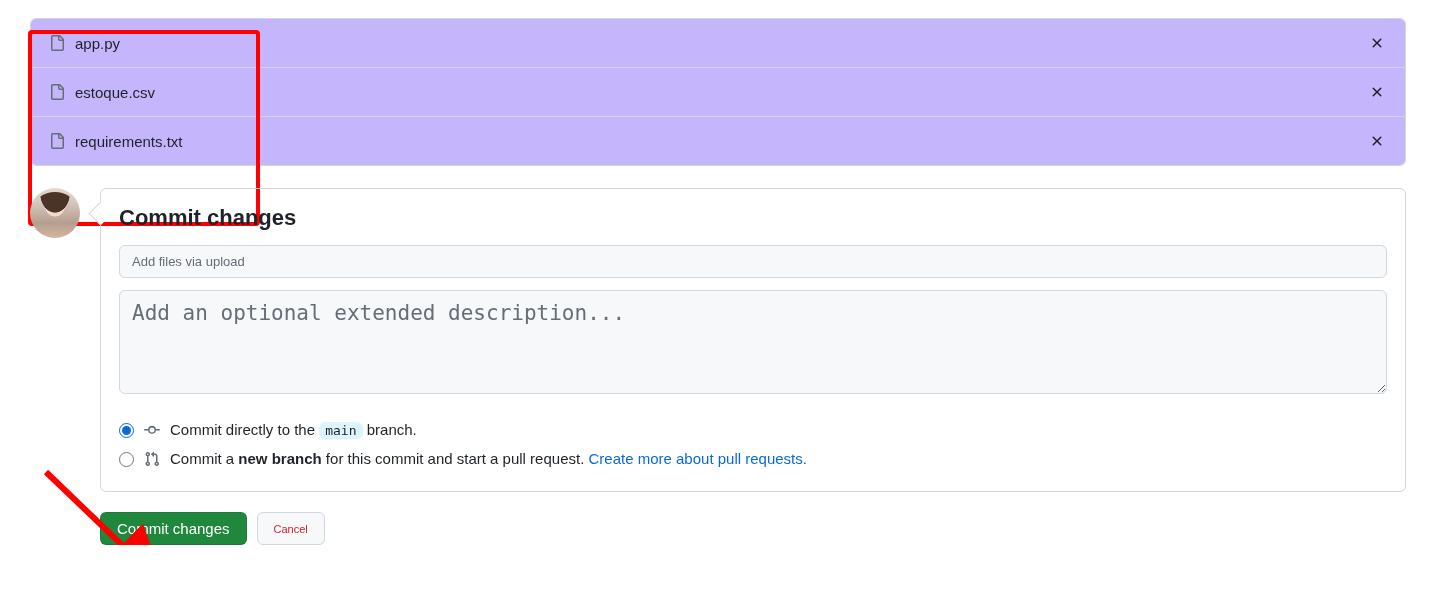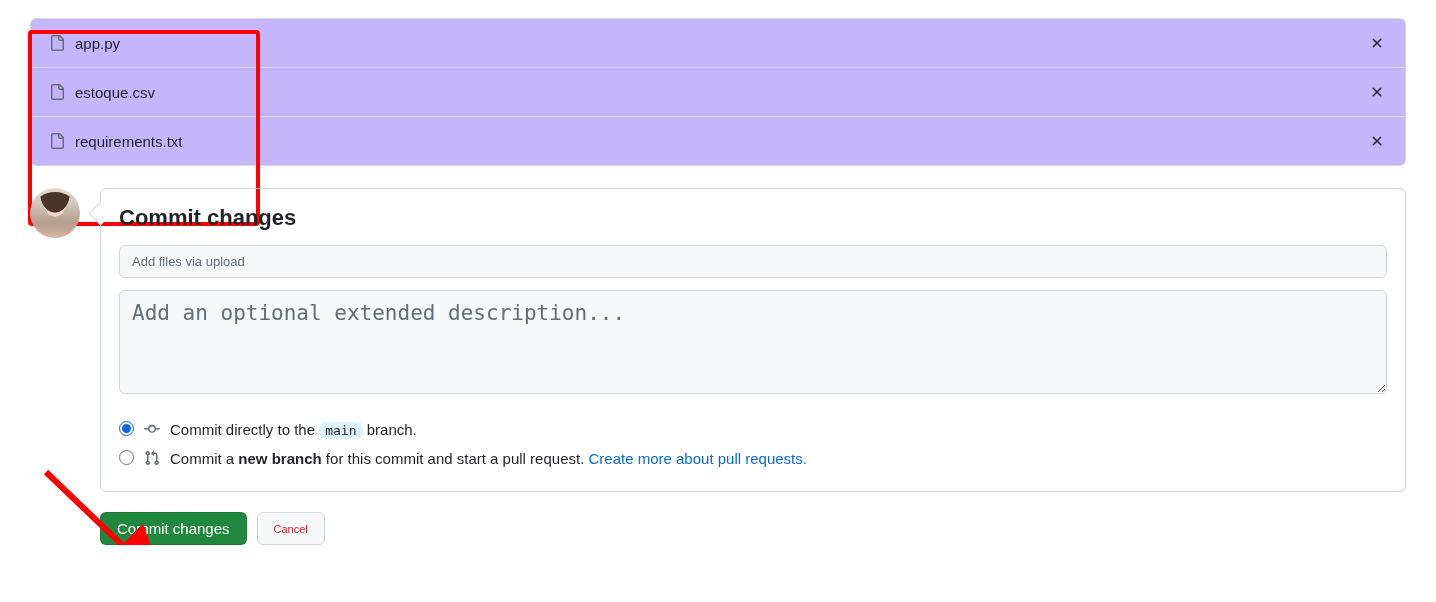--- a/index.html
+++ b/index.html
@@ -121,21 +121,21 @@
       border: 1px solid #d0d7de;
       border-radius: 6px;
       background: #f6f8fa;
       color: #656d76;
       resize: vertical;
     }
     .input-desc::placeholder { color: #656d76; }
     .radio-group { margin-top: 18px; }
     .radio-row {
       display: flex;
-      align-items: flex-start;
+      align-items: flex-end;
       padding: 6px 0;
       font-size: 15px;
     }
     .radio-row input[type=radio] {
       width: 15px; height: 15px; margin-right: 10px; accent-color:#0969da;
     }
     .radio-icon { width: 16px; height: 16px; margin-right: 10px; fill:#656d76; flex-shrink:0;}
     .branch-code {
       background: #ddf4ff;
       padding: 1px 6px;

